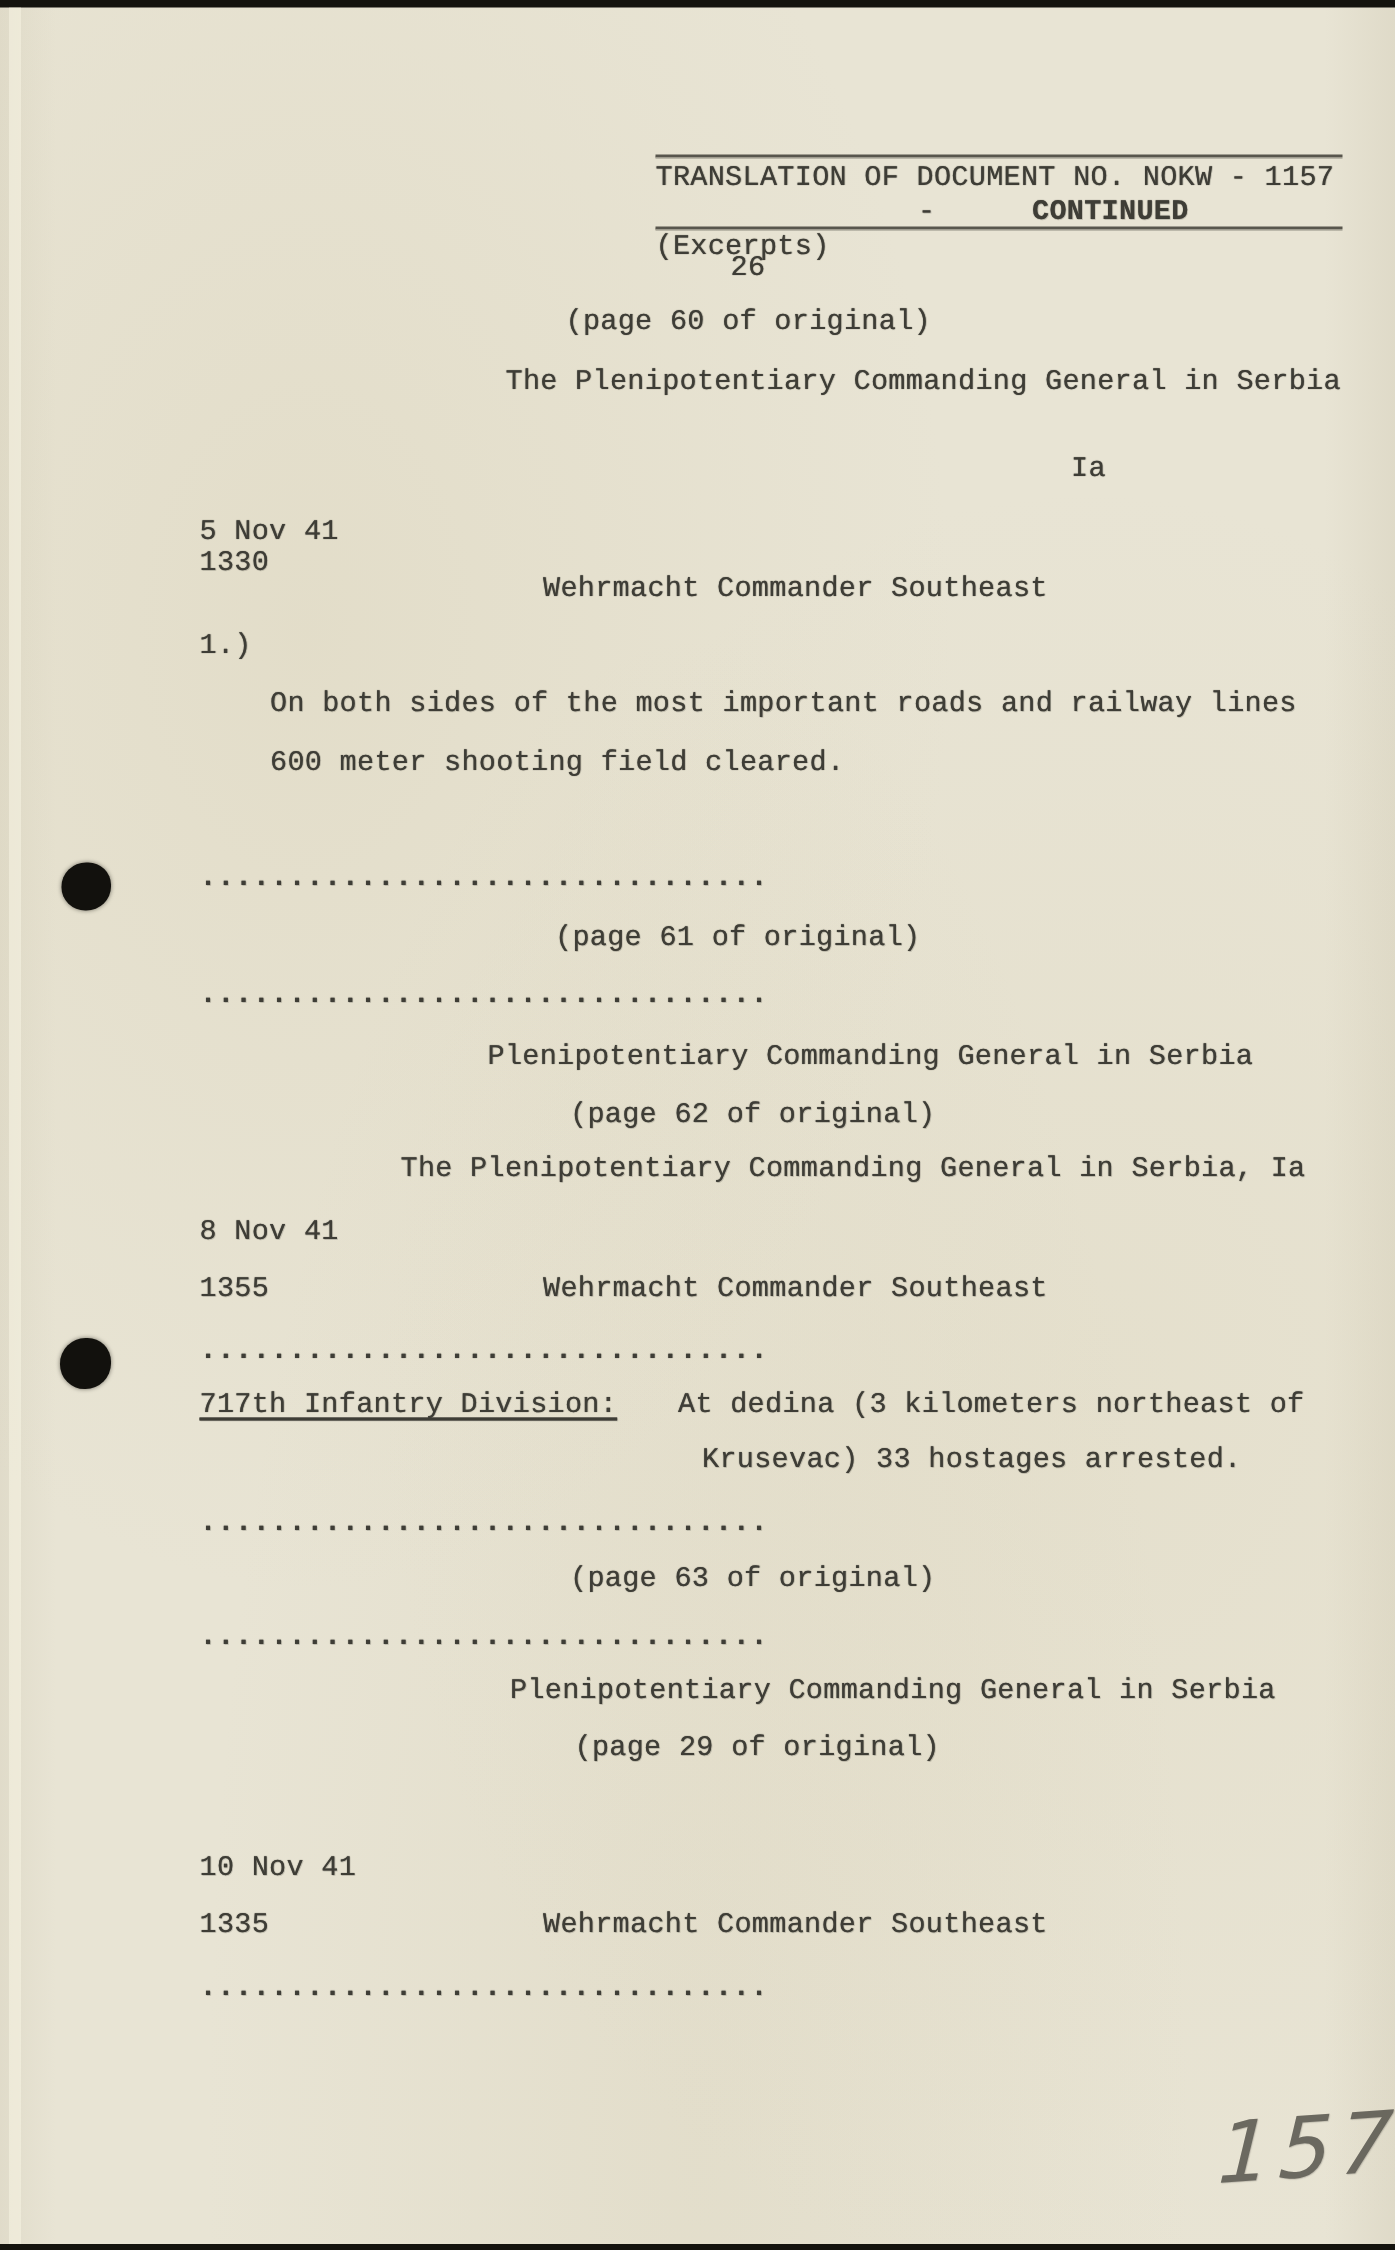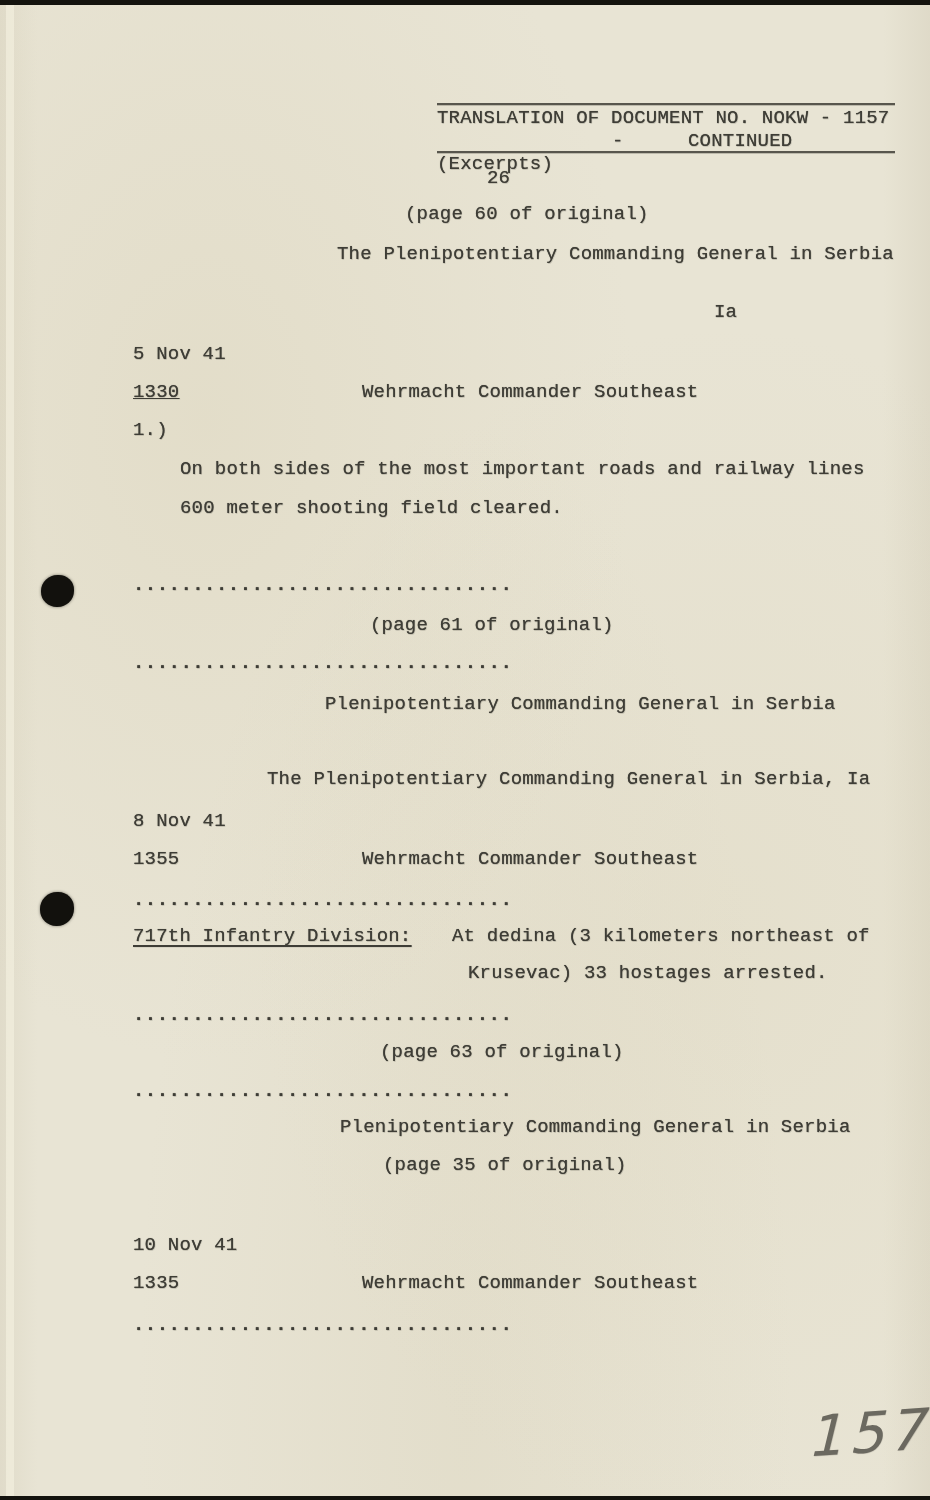--- a/index.html
+++ b/index.html
@@ -73,60 +73,61 @@
   <div class="edge edge-bottom"></div>
   <div class="scan-light"></div>
 
   <div class="hole hole-1"></div>
   <div class="hole hole-2"></div>
 
   <div class="rule" style="left:437px;top:103px;width:458px;"></div>
   <div class="tl" style="left:437px;top:107px;">TRANSLATION OF DOCUMENT NO. NOKW - 1157</div>
   <div class="tl" style="left:437px;top:130px;margin-top:23px;">(Excerpts)</div>
   <div class="tl" style="left:612px;top:130px;">-</div>
-  <div class="tl" style="left:688px;top:130px;">CONTINUED</div>
+  <div class="tl" style="left:688px;top:130px;font-weight:bold;">CONTINUED</div>
   <div class="rule" style="left:437px;top:151px;width:458px;"></div>
 
   <div class="tl" style="left:487px;top:167px;">26</div>
 
-  <div class="tl" style="left:377px;top:203px;margin-left:28px;">(page 60 of original)</div>
+  <div class="tl" style="left:377px;top:203px;">(page 60 of original)</div>
   <div class="tl" style="left:337px;top:243px;">The Plenipotentiary Commanding General in Serbia</div>
   <div class="tl" style="left:714px;top:301px;">Ia</div>
 
   <div class="tl" style="left:133px;top:343px;">5 Nov 41</div>
-  <div class="tl" style="left:133px;top:381px;text-decoration:underline;">1330</div>
+  <div class="tl" style="left:133px;top:364px;">1330</div>
   <div class="tl" style="left:362px;top:381px;">Wehrmacht Commander Southeast</div>
 
   <div class="tl" style="left:133px;top:419px;">1.)</div>
   <div class="tl" style="left:180px;top:458px;">On both sides of the most important roads and railway lines</div>
   <div class="tl" style="left:180px;top:497px;">600 meter shooting field cleared.</div>
 
   <div class="tl dots" style="left:133px;top:574px;">................................</div>
   <div class="tl" style="left:370px;top:614px;">(page 61 of original)</div>
   <div class="tl dots" style="left:133px;top:652px;">................................</div>
 
   <div class="tl" style="left:325px;top:693px;">Plenipotentiary Commanding General in Serbia</div>
+  <div class="tl" style="left:380px;top:732px;">(page 62 of original)</div>
   <div class="tl" style="left:267px;top:768px;">The Plenipotentiary Commanding General in Serbia, Ia</div>
 
   <div class="tl" style="left:133px;top:810px;">8 Nov 41</div>
   <div class="tl" style="left:133px;top:848px;">1355</div>
   <div class="tl" style="left:362px;top:848px;">Wehrmacht Commander Southeast</div>
 
   <div class="tl dots" style="left:133px;top:889px;">................................</div>
 
   <div class="tl underlined" style="left:133px;top:925px;">717th Infantry Division:</div>
   <div class="tl" style="left:452px;top:925px;">At dedina (3 kilometers northeast of</div>
   <div class="tl" style="left:468px;top:962px;">Krusevac) 33 hostages arrested.</div>
 
   <div class="tl dots" style="left:133px;top:1004px;">................................</div>
   <div class="tl" style="left:380px;top:1041px;">(page 63 of original)</div>
   <div class="tl dots" style="left:133px;top:1080px;">................................</div>
 
   <div class="tl" style="left:340px;top:1116px;">Plenipotentiary Commanding General in Serbia</div>
-  <div class="tl" style="left:383px;top:1154px;">(page 35 of original)</div>
+  <div class="tl" style="left:383px;top:1154px;">(page 29 of original)</div>
 
   <div class="tl" style="left:133px;top:1234px;">10 Nov 41</div>
   <div class="tl" style="left:133px;top:1272px;">1335</div>
   <div class="tl" style="left:362px;top:1272px;">Wehrmacht Commander Southeast</div>
 
   <div class="tl dots" style="left:133px;top:1314px;">................................</div>
 
   <div class="handwriting" style="left:812px;top:1400px;">157</div>
 
 </div>

